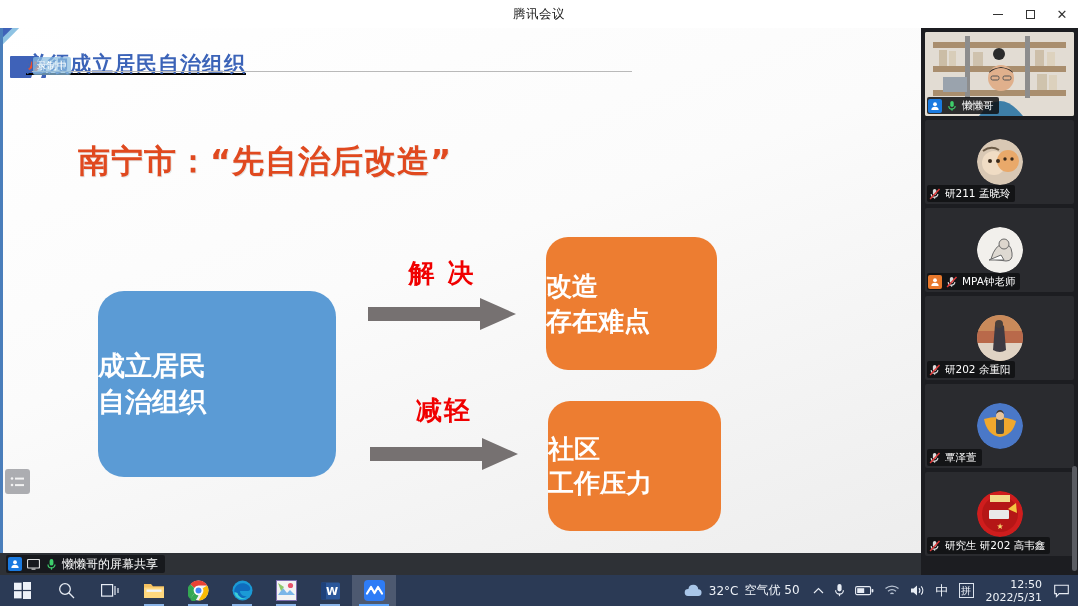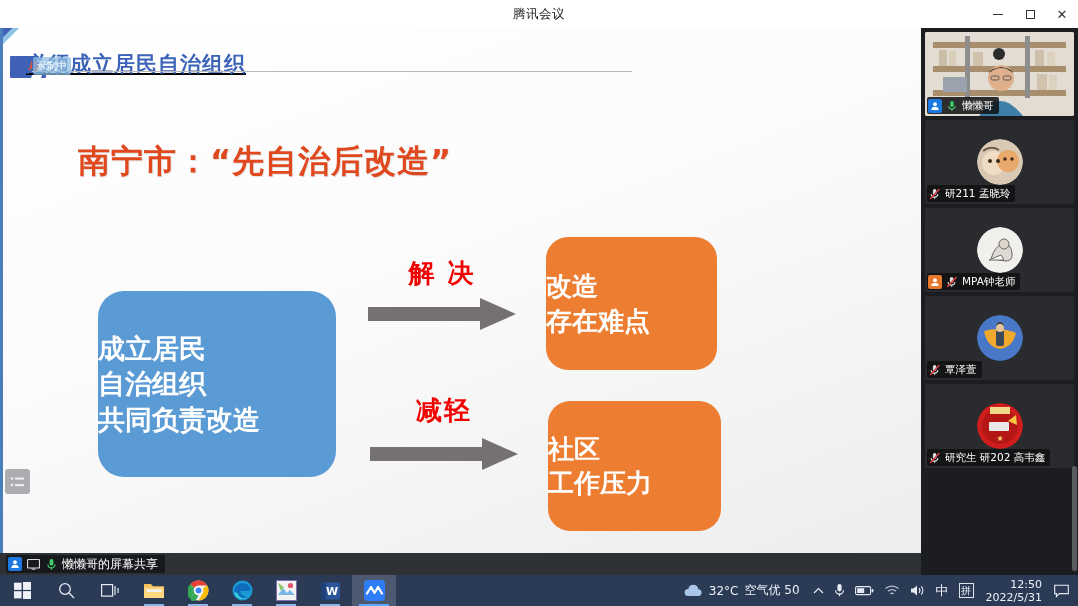--- a/index.html
+++ b/index.html
@@ -296,21 +296,20 @@
           <div class="slide-head-title">必须成立居民自治组织</div>
         </div>
         <div class="slide-head-rule"></div>
         <div class="rec-badge">录制中</div>
 
         <div class="slide-sub">南宁市：“先自治后改造”</div>
 
         <div class="box box-blue">
           <span>成立居民</span>
           <span>自治组织</span>
-          <span>共同负责改造</span>
         </div>
 
         <div class="arrow-wrap" style="left:368px; top:228px; width:148px; height:72px;">
           <div class="arrow-label" style="top:0px;">解 决</div>
           <svg class="arrow-shape" style="top:42px;" width="148" height="32" viewBox="0 0 148 32">
             <path d="M0 9 L112 9 L112 0 L148 16 L112 32 L112 23 L0 23 Z" fill="#767171"></path>
           </svg>
         </div>
 
         <div class="arrow-wrap" style="left:370px; top:365px; width:148px; height:75px;">
@@ -457,20 +456,43 @@
                 <rect x="4.2" y="1.2" width="3.8" height="6.4" rx="1.9" fill="#dcdcdc"></rect>
                 <path d="M2.4 6.4a3.6 3.6 0 0 0 7.2 0" fill="none" stroke="#dcdcdc" stroke-width="1.2"></path>
                 <rect x="5.5" y="9.4" width="1.2" height="2.2" fill="#dcdcdc"></rect>
                 <line x1="1.2" y1="11.8" x2="11.4" y2="1.2" stroke="#e03b3b" stroke-width="1.6"></line>
               </svg>
           </span>
           <span class="nm">MPA钟老师</span>
         </div>
       </div>
 
+      <div class="tile">
+        <div class="avatar">
+          <svg width="46" height="46" viewBox="0 0 46 46">
+            <circle cx="23" cy="23" r="23" fill="#d8b7a0"></circle>
+            <path d="M0 0h46v18H0z" fill="#c98a5a"></path>
+            <path d="M0 16h46v12H0z" fill="#b9694a"></path>
+            <path d="M0 28h46v18H0z" fill="#e0d3c4"></path>
+            <path d="M18 10 q5 -3 9 1 l2 24 q-6 4 -13 0z" fill="#3d3a42"></path>
+            <circle cx="22" cy="9" r="4" fill="#473f3a"></circle>
+          </svg>
+        </div>
+        <div class="name-chip">
+          <span class="icon-sq">
+            <svg width="12" height="12" viewBox="0 0 13 13">
+                <rect x="4.2" y="1.2" width="3.8" height="6.4" rx="1.9" fill="#dcdcdc"></rect>
+                <path d="M2.4 6.4a3.6 3.6 0 0 0 7.2 0" fill="none" stroke="#dcdcdc" stroke-width="1.2"></path>
+                <rect x="5.5" y="9.4" width="1.2" height="2.2" fill="#dcdcdc"></rect>
+                <line x1="1.2" y1="11.8" x2="11.4" y2="1.2" stroke="#e03b3b" stroke-width="1.6"></line>
+              </svg>
+          </span>
+          <span class="nm">研202 余重阳</span>
+        </div>
+      </div>
 
       <div class="tile">
         <div class="avatar">
           <svg width="46" height="46" viewBox="0 0 46 46">
             <circle cx="23" cy="23" r="23" fill="#4a78c8"></circle>
             <path d="M7 16 q16 -5 32 2 q-3 14 -16 16 q-13 -2 -16 -18z" fill="#f0a82e"></path>
             <rect x="19" y="15" width="8" height="16" rx="2" fill="#3b4a5a"></rect>
             <circle cx="23" cy="13" r="4" fill="#e8c49a"></circle>
             <path d="M19 11 q4 -5 8 0 q-1 -4 -4 -4 q-3 0 -4 4z" fill="#4a3a2a"></path>
           </svg>

